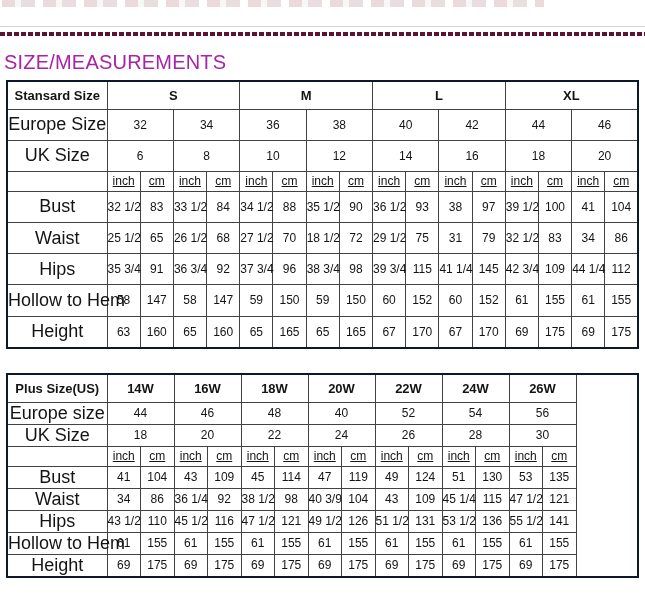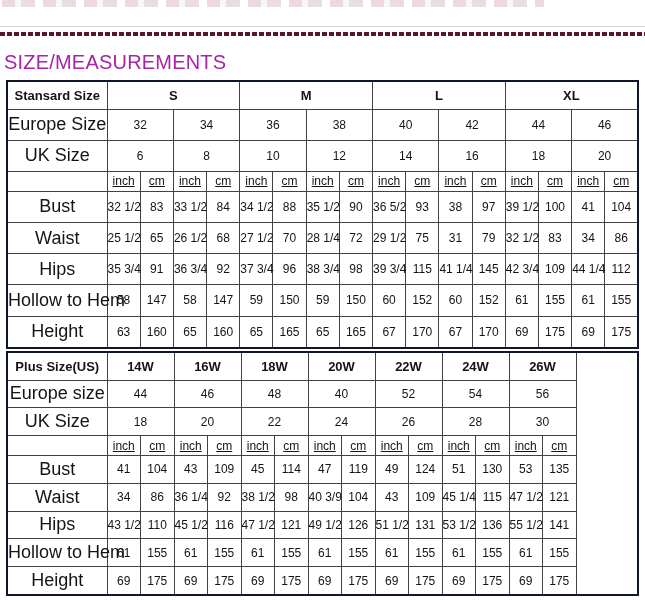--- a/index.html
+++ b/index.html
@@ -31,21 +31,21 @@
     border: 2px solid #0f172a;
   }
   table.size-table td {
     border: 1px solid #424242;
     text-align: center; vertical-align: middle;
     font-size: 12px; white-space: nowrap; padding: 0;
   }
   table.size-table .lbl { font-size: 18px; }
   table.size-table .b { font-weight: bold; font-size: 13px; }
   #t1 { height: 269px; }
-  #t2 { height: 245px; margin-top: 2px; }
+  #t2 { height: 205px; margin-top: 24px; }
   tr.hdr { height: 28px; }
   tr.unit td { height: 20px; font-size: 12px; text-decoration: underline; }
 </style>
 </head>
 <body>
 
 <div class="top-remnant"></div>
 <div class="grayline"></div>
 <div class="dashed"></div>
 
@@ -123,38 +123,38 @@
       <tr>
         <td class="lbl">Bust</td>
         <td>32 1/2</td>
         <td>83</td>
         <td>33 1/2</td>
         <td>84</td>
         <td>34 1/2</td>
         <td>88</td>
         <td>35 1/2</td>
         <td>90</td>
-        <td>36 5/2</td>
+        <td>36 1/2</td>
         <td>93</td>
         <td>38</td>
         <td>97</td>
         <td>39 1/2</td>
         <td>100</td>
         <td>41</td>
         <td>104</td>
       </tr>
       <tr>
         <td class="lbl">Waist</td>
         <td>25 1/2</td>
         <td>65</td>
         <td>26 1/2</td>
         <td>68</td>
         <td>27 1/2</td>
         <td>70</td>
-        <td>28 1/4</td>
+        <td>18 1/2</td>
         <td>72</td>
         <td>29 1/2</td>
         <td>75</td>
         <td>31</td>
         <td>79</td>
         <td>32 1/2</td>
         <td>83</td>
         <td>34</td>
         <td>86</td>
       </tr>

